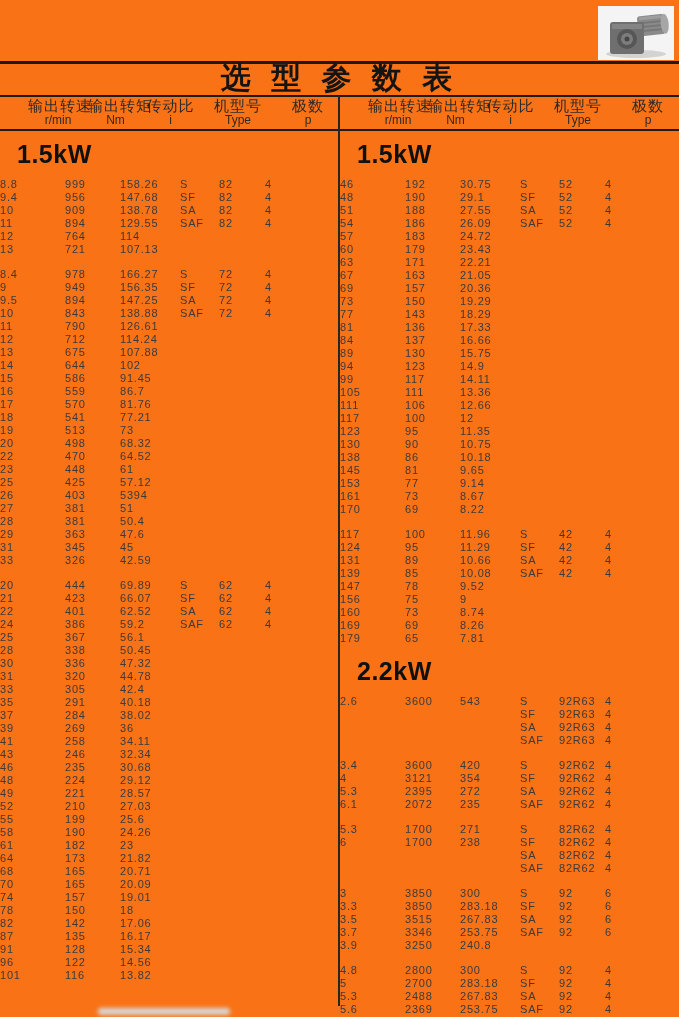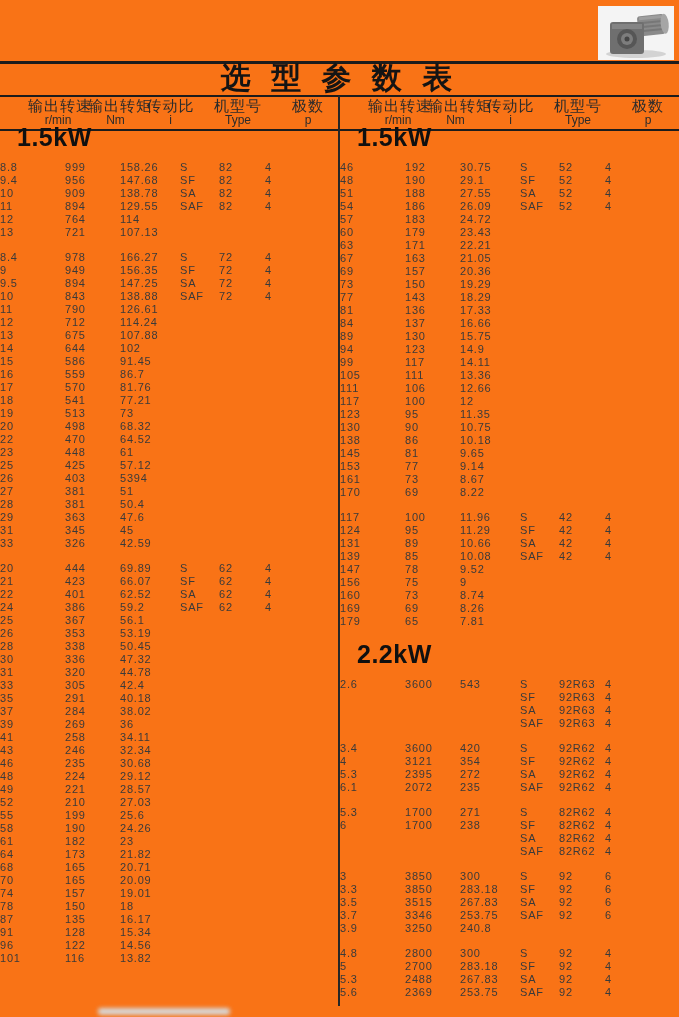--- a/index.html
+++ b/index.html
@@ -19,21 +19,21 @@
     text-align:center; font-size:30px; line-height:32px; font-weight:bold;
     letter-spacing:6px; color:#141414; white-space:nowrap;
   }
   .header-band{position:absolute; top:99px; left:0; width:679px; height:30px;}
   .header-half{position:absolute; top:0; width:339px; display:flex; padding-left:28px; box-sizing:border-box;}
   .header-half.left{left:0;} .header-half.right{left:340px;}
   .hcell{text-align:center;}
   .w0{width:60px}.w1{width:55px}.w2{width:55px}.w3{width:80px}.w4{width:60px}
   .hcn{font-size:15px; line-height:14px; letter-spacing:1px; color:#2b2b2b; white-space:nowrap;}
   .hunit{font-size:12px; line-height:15px; color:#2b2b2b;}
-  .half{position:absolute; top:114px; width:339px; overflow:hidden; height:886px;}
+  .half{position:absolute; top:131px; width:339px; overflow:hidden; height:886px;}
   .half-left{left:0;} .half-right{left:340px;}
   .section-label{
     font-size:25px; font-weight:800; color:#101010;
     margin:9px 0 10px 17px; letter-spacing:0.5px; line-height:28px;
   }
   .group{margin-bottom:12px;}
   .trow{height:13px; line-height:13px; white-space:nowrap; font-size:11px; letter-spacing:0.8px;}
   .cell{display:inline-block; vertical-align:top; overflow:hidden; height:13px;}
   .c-speed{width:65px}.c-torque{width:55px}.c-ratio{width:60px}
   .c-prefix{width:39px}.c-size{width:46px}.c-poles{width:30px}
@@ -154,21 +154,20 @@
         <div class="trow"><span class="cell c-speed">29</span><span class="cell c-torque">363</span><span class="cell c-ratio">47.6</span><span class="cell c-prefix"></span><span class="cell c-size"></span><span class="cell c-poles"></span></div>
         <div class="trow"><span class="cell c-speed">31</span><span class="cell c-torque">345</span><span class="cell c-ratio">45</span><span class="cell c-prefix"></span><span class="cell c-size"></span><span class="cell c-poles"></span></div>
         <div class="trow"><span class="cell c-speed">33</span><span class="cell c-torque">326</span><span class="cell c-ratio">42.59</span><span class="cell c-prefix"></span><span class="cell c-size"></span><span class="cell c-poles"></span></div>
       </div>
       <div class="group">
         <div class="trow"><span class="cell c-speed">20</span><span class="cell c-torque">444</span><span class="cell c-ratio">69.89</span><span class="cell c-prefix">S</span><span class="cell c-size">62</span><span class="cell c-poles">4</span></div>
         <div class="trow"><span class="cell c-speed">21</span><span class="cell c-torque">423</span><span class="cell c-ratio">66.07</span><span class="cell c-prefix">SF</span><span class="cell c-size">62</span><span class="cell c-poles">4</span></div>
         <div class="trow"><span class="cell c-speed">22</span><span class="cell c-torque">401</span><span class="cell c-ratio">62.52</span><span class="cell c-prefix">SA</span><span class="cell c-size">62</span><span class="cell c-poles">4</span></div>
         <div class="trow"><span class="cell c-speed">24</span><span class="cell c-torque">386</span><span class="cell c-ratio">59.2</span><span class="cell c-prefix">SAF</span><span class="cell c-size">62</span><span class="cell c-poles">4</span></div>
         <div class="trow"><span class="cell c-speed">25</span><span class="cell c-torque">367</span><span class="cell c-ratio">56.1</span><span class="cell c-prefix"></span><span class="cell c-size"></span><span class="cell c-poles"></span></div>
-        <div class="trow"><span class="cell c-speed">26</span><span class="cell c-torque">353</span><span class="cell c-ratio">53.19</span><span class="cell c-prefix"></span><span class="cell c-size"></span><span class="cell c-poles"></span></div>
         <div class="trow"><span class="cell c-speed">28</span><span class="cell c-torque">338</span><span class="cell c-ratio">50.45</span><span class="cell c-prefix"></span><span class="cell c-size"></span><span class="cell c-poles"></span></div>
         <div class="trow"><span class="cell c-speed">30</span><span class="cell c-torque">336</span><span class="cell c-ratio">47.32</span><span class="cell c-prefix"></span><span class="cell c-size"></span><span class="cell c-poles"></span></div>
         <div class="trow"><span class="cell c-speed">31</span><span class="cell c-torque">320</span><span class="cell c-ratio">44.78</span><span class="cell c-prefix"></span><span class="cell c-size"></span><span class="cell c-poles"></span></div>
         <div class="trow"><span class="cell c-speed">33</span><span class="cell c-torque">305</span><span class="cell c-ratio">42.4</span><span class="cell c-prefix"></span><span class="cell c-size"></span><span class="cell c-poles"></span></div>
         <div class="trow"><span class="cell c-speed">35</span><span class="cell c-torque">291</span><span class="cell c-ratio">40.18</span><span class="cell c-prefix"></span><span class="cell c-size"></span><span class="cell c-poles"></span></div>
         <div class="trow"><span class="cell c-speed">37</span><span class="cell c-torque">284</span><span class="cell c-ratio">38.02</span><span class="cell c-prefix"></span><span class="cell c-size"></span><span class="cell c-poles"></span></div>
         <div class="trow"><span class="cell c-speed">39</span><span class="cell c-torque">269</span><span class="cell c-ratio">36</span><span class="cell c-prefix"></span><span class="cell c-size"></span><span class="cell c-poles"></span></div>
         <div class="trow"><span class="cell c-speed">41</span><span class="cell c-torque">258</span><span class="cell c-ratio">34.11</span><span class="cell c-prefix"></span><span class="cell c-size"></span><span class="cell c-poles"></span></div>
         <div class="trow"><span class="cell c-speed">43</span><span class="cell c-torque">246</span><span class="cell c-ratio">32.34</span><span class="cell c-prefix"></span><span class="cell c-size"></span><span class="cell c-poles"></span></div>
         <div class="trow"><span class="cell c-speed">46</span><span class="cell c-torque">235</span><span class="cell c-ratio">30.68</span><span class="cell c-prefix"></span><span class="cell c-size"></span><span class="cell c-poles"></span></div>
@@ -176,20 +175,21 @@
         <div class="trow"><span class="cell c-speed">49</span><span class="cell c-torque">221</span><span class="cell c-ratio">28.57</span><span class="cell c-prefix"></span><span class="cell c-size"></span><span class="cell c-poles"></span></div>
         <div class="trow"><span class="cell c-speed">52</span><span class="cell c-torque">210</span><span class="cell c-ratio">27.03</span><span class="cell c-prefix"></span><span class="cell c-size"></span><span class="cell c-poles"></span></div>
         <div class="trow"><span class="cell c-speed">55</span><span class="cell c-torque">199</span><span class="cell c-ratio">25.6</span><span class="cell c-prefix"></span><span class="cell c-size"></span><span class="cell c-poles"></span></div>
         <div class="trow"><span class="cell c-speed">58</span><span class="cell c-torque">190</span><span class="cell c-ratio">24.26</span><span class="cell c-prefix"></span><span class="cell c-size"></span><span class="cell c-poles"></span></div>
         <div class="trow"><span class="cell c-speed">61</span><span class="cell c-torque">182</span><span class="cell c-ratio">23</span><span class="cell c-prefix"></span><span class="cell c-size"></span><span class="cell c-poles"></span></div>
         <div class="trow"><span class="cell c-speed">64</span><span class="cell c-torque">173</span><span class="cell c-ratio">21.82</span><span class="cell c-prefix"></span><span class="cell c-size"></span><span class="cell c-poles"></span></div>
         <div class="trow"><span class="cell c-speed">68</span><span class="cell c-torque">165</span><span class="cell c-ratio">20.71</span><span class="cell c-prefix"></span><span class="cell c-size"></span><span class="cell c-poles"></span></div>
         <div class="trow"><span class="cell c-speed">70</span><span class="cell c-torque">165</span><span class="cell c-ratio">20.09</span><span class="cell c-prefix"></span><span class="cell c-size"></span><span class="cell c-poles"></span></div>
         <div class="trow"><span class="cell c-speed">74</span><span class="cell c-torque">157</span><span class="cell c-ratio">19.01</span><span class="cell c-prefix"></span><span class="cell c-size"></span><span class="cell c-poles"></span></div>
         <div class="trow"><span class="cell c-speed">78</span><span class="cell c-torque">150</span><span class="cell c-ratio">18</span><span class="cell c-prefix"></span><span class="cell c-size"></span><span class="cell c-poles"></span></div>
+        <div class="trow"><span class="cell c-speed">82</span><span class="cell c-torque">142</span><span class="cell c-ratio">17.06</span><span class="cell c-prefix"></span><span class="cell c-size"></span><span class="cell c-poles"></span></div>
         <div class="trow"><span class="cell c-speed">87</span><span class="cell c-torque">135</span><span class="cell c-ratio">16.17</span><span class="cell c-prefix"></span><span class="cell c-size"></span><span class="cell c-poles"></span></div>
         <div class="trow"><span class="cell c-speed">91</span><span class="cell c-torque">128</span><span class="cell c-ratio">15.34</span><span class="cell c-prefix"></span><span class="cell c-size"></span><span class="cell c-poles"></span></div>
         <div class="trow"><span class="cell c-speed">96</span><span class="cell c-torque">122</span><span class="cell c-ratio">14.56</span><span class="cell c-prefix"></span><span class="cell c-size"></span><span class="cell c-poles"></span></div>
         <div class="trow"><span class="cell c-speed">101</span><span class="cell c-torque">116</span><span class="cell c-ratio">13.82</span><span class="cell c-prefix"></span><span class="cell c-size"></span><span class="cell c-poles"></span></div>
       </div>
     </div>
   <div class="half half-right" id="half-right">
       <div class="section-label">1.5kW</div>
       <div class="group">
         <div class="trow"><span class="cell c-speed">46</span><span class="cell c-torque">192</span><span class="cell c-ratio">30.75</span><span class="cell c-prefix">S</span><span class="cell c-size">52</span><span class="cell c-poles">4</span></div>

